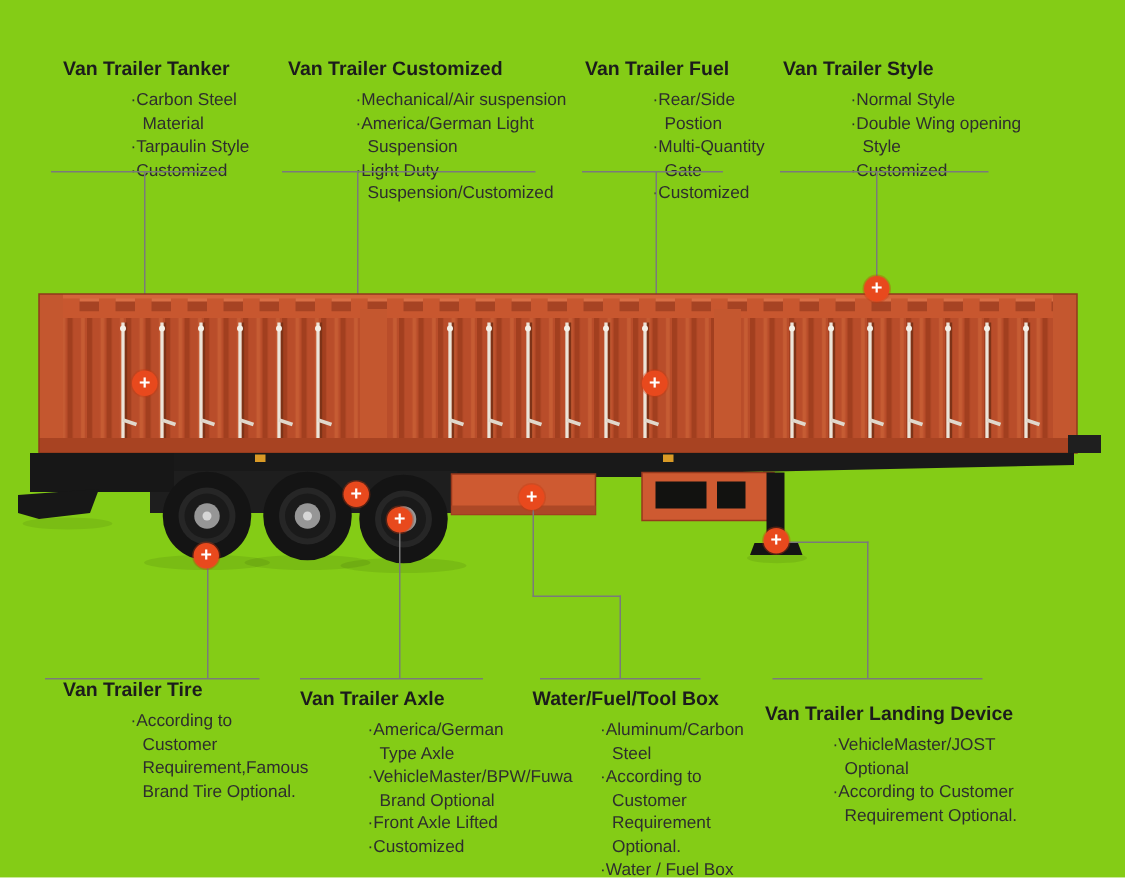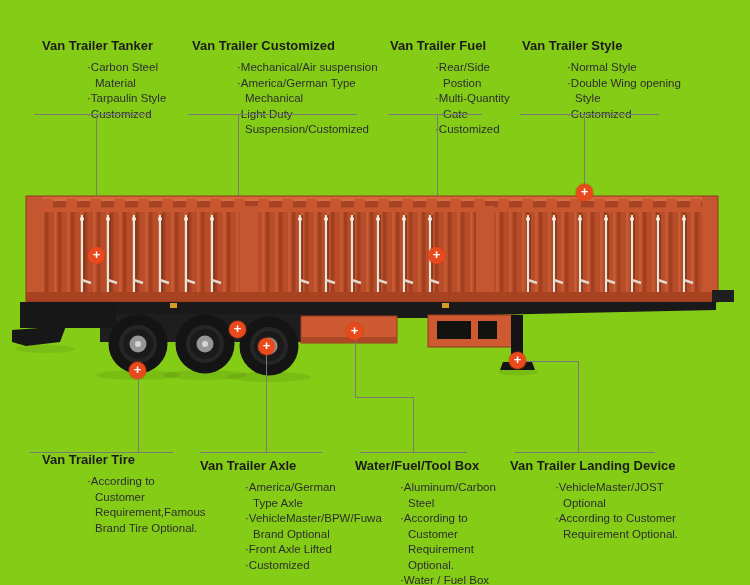--- a/index.html
+++ b/index.html
@@ -27,21 +27,21 @@
     <ul>
       <li>Carbon Steel Material</li>
       <li>Tarpaulin Style</li>
       <li>Customized</li>
     </ul>
   </div>
   <div class="label-block" style="left:192px;top:38px;width:190px">
     <h3>Van Trailer Customized</h3>
     <ul>
       <li>Mechanical/Air suspension</li>
-      <li>America/German Type Mechanical</li>
+      <li>America/German Light Suspension</li>
       <li>Light Duty Suspension/Customized</li>
     </ul>
   </div>
   <div class="label-block" style="left:390px;top:38px;width:125px">
     <h3>Van Trailer Fuel</h3>
     <ul>
       <li>Rear/Side Postion</li>
       <li>Multi-Quantity Gate</li>
       <li>Customized</li>
     </ul>
@@ -204,21 +204,21 @@
     </ul>
   </div>
   <div class="label-block" style="left:355px;top:458px;width:152px">
     <h3>Water/Fuel/Tool Box</h3>
     <ul>
       <li>Aluminum/Carbon Steel</li>
       <li>According to Customer Requirement Optional.</li>
       <li>Water / Fuel Box Aluminum</li>
     </ul>
   </div>
-  <div class="label-block" style="left:510px;top:458px;width:175px">
+  <div class="label-block" style="left:510px;top:468px;width:175px">
     <h3>Van Trailer Landing Device</h3>
     <ul>
       <li>VehicleMaster/JOST Optional</li>
       <li>According to Customer Requirement Optional.</li>
     </ul>
   </div>
 
 </div>
 
 </body></html>

